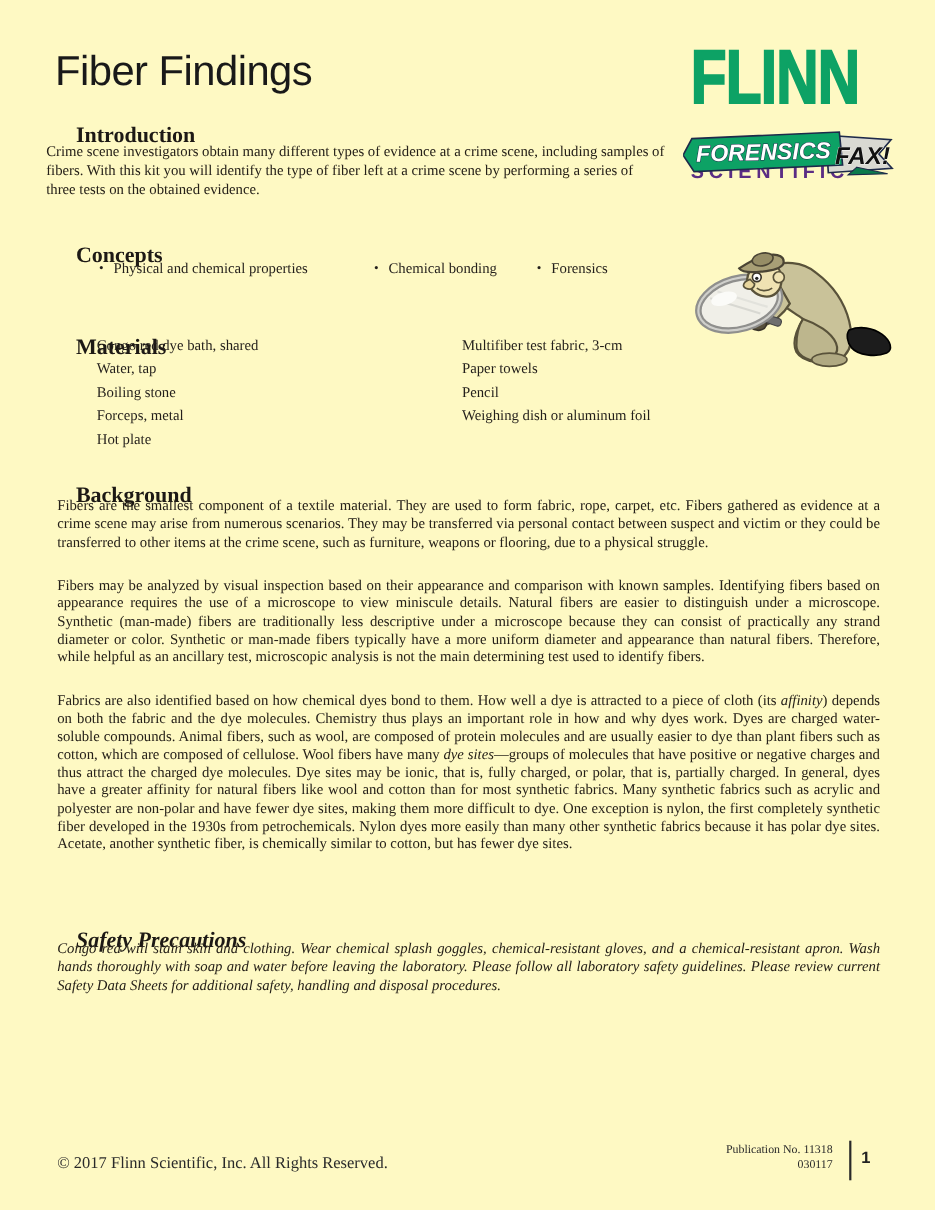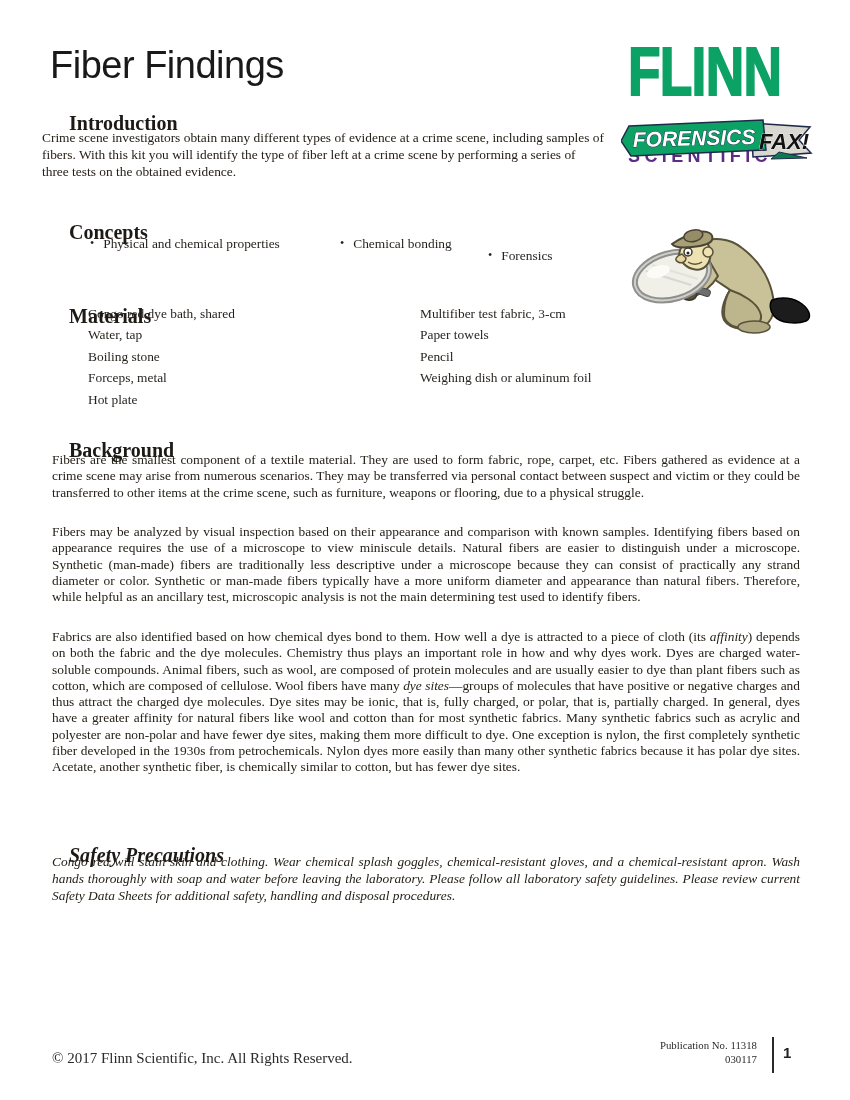--- a/index.html
+++ b/index.html
@@ -1,18 +1,18 @@
 <!DOCTYPE html>
 <html lang="en"><head>
 <meta charset="utf-8">
 <style>
   html,body{margin:0;padding:0;background:#e8e8e8;}
   .page{
     position:relative;width:850px;height:1100px;margin:0 auto;
-    background:#ffffff;overflow:hidden;
+    background:#fef9c3;overflow:hidden;
     font-family:"Liberation Serif", serif;color:#231f1b;
   }
   .abs{position:absolute;}
 
   
   .doc-title{
     left:50px;top:44px;
     font-family:"Liberation Sans", sans-serif;font-weight:400;
     font-size:38px;letter-spacing:-0.5px;color:#191919;
   }
@@ -83,21 +83,21 @@
   <h2 class="sec abs" style="left:52px;top:95px;">Introduction</h2>
   <div class="abs body-text ragged" style="left:42px;top:129px;width:562px;line-height:17px;">Crime scene investigators obtain many different types of evidence at a crime scene, including samples of fibers. With this kit you will identify the type of fiber left at a crime scene by performing a series of three tests on the obtained evidence.</div>
 
   <h2 class="sec abs" style="left:52px;top:204px;">Concepts</h2>
   <div class="abs bullet-item" style="left:90px;top:236px;">
     <span class="bullet-dot">•</span><span>Physical and chemical properties</span>
   </div>
   <div class="abs bullet-item" style="left:340px;top:236px;">
     <span class="bullet-dot">•</span><span>Chemical bonding</span>
   </div>
-  <div class="abs bullet-item" style="left:488px;top:236px;margin-top:12px;">
+  <div class="abs bullet-item" style="left:488px;top:236px;">
     <span class="bullet-dot">•</span><span>Forensics</span>
   </div>
 
   <svg class="abs" style="left:626px;top:228px;" width="188" height="108" viewBox="0 0 188 108">
 
     <path d="M70,16 C86,8 104,10 116,20 C132,32 142,48 146,64 C150,80 148,92 138,98 C124,104 104,102 98,92 C94,84 98,72 104,62 C96,56 84,50 78,42 C72,34 66,24 70,16 Z" fill="#c9c299" stroke="#59523a" stroke-width="2"></path>
 
     <path d="M104,62 C116,66 130,74 134,84 C138,94 130,100 118,100 C106,100 98,94 98,86 C98,76 100,68 104,62 Z" fill="#bdb68d" stroke="#59523a" stroke-width="2"></path>
 
     <path d="M146,72 C156,68 168,70 176,76 C184,82 186,90 180,93 C170,97 154,95 148,88 C144,83 143,76 146,72 Z" fill="#1c1c1c" stroke="#000" stroke-width="1.5"></path>

